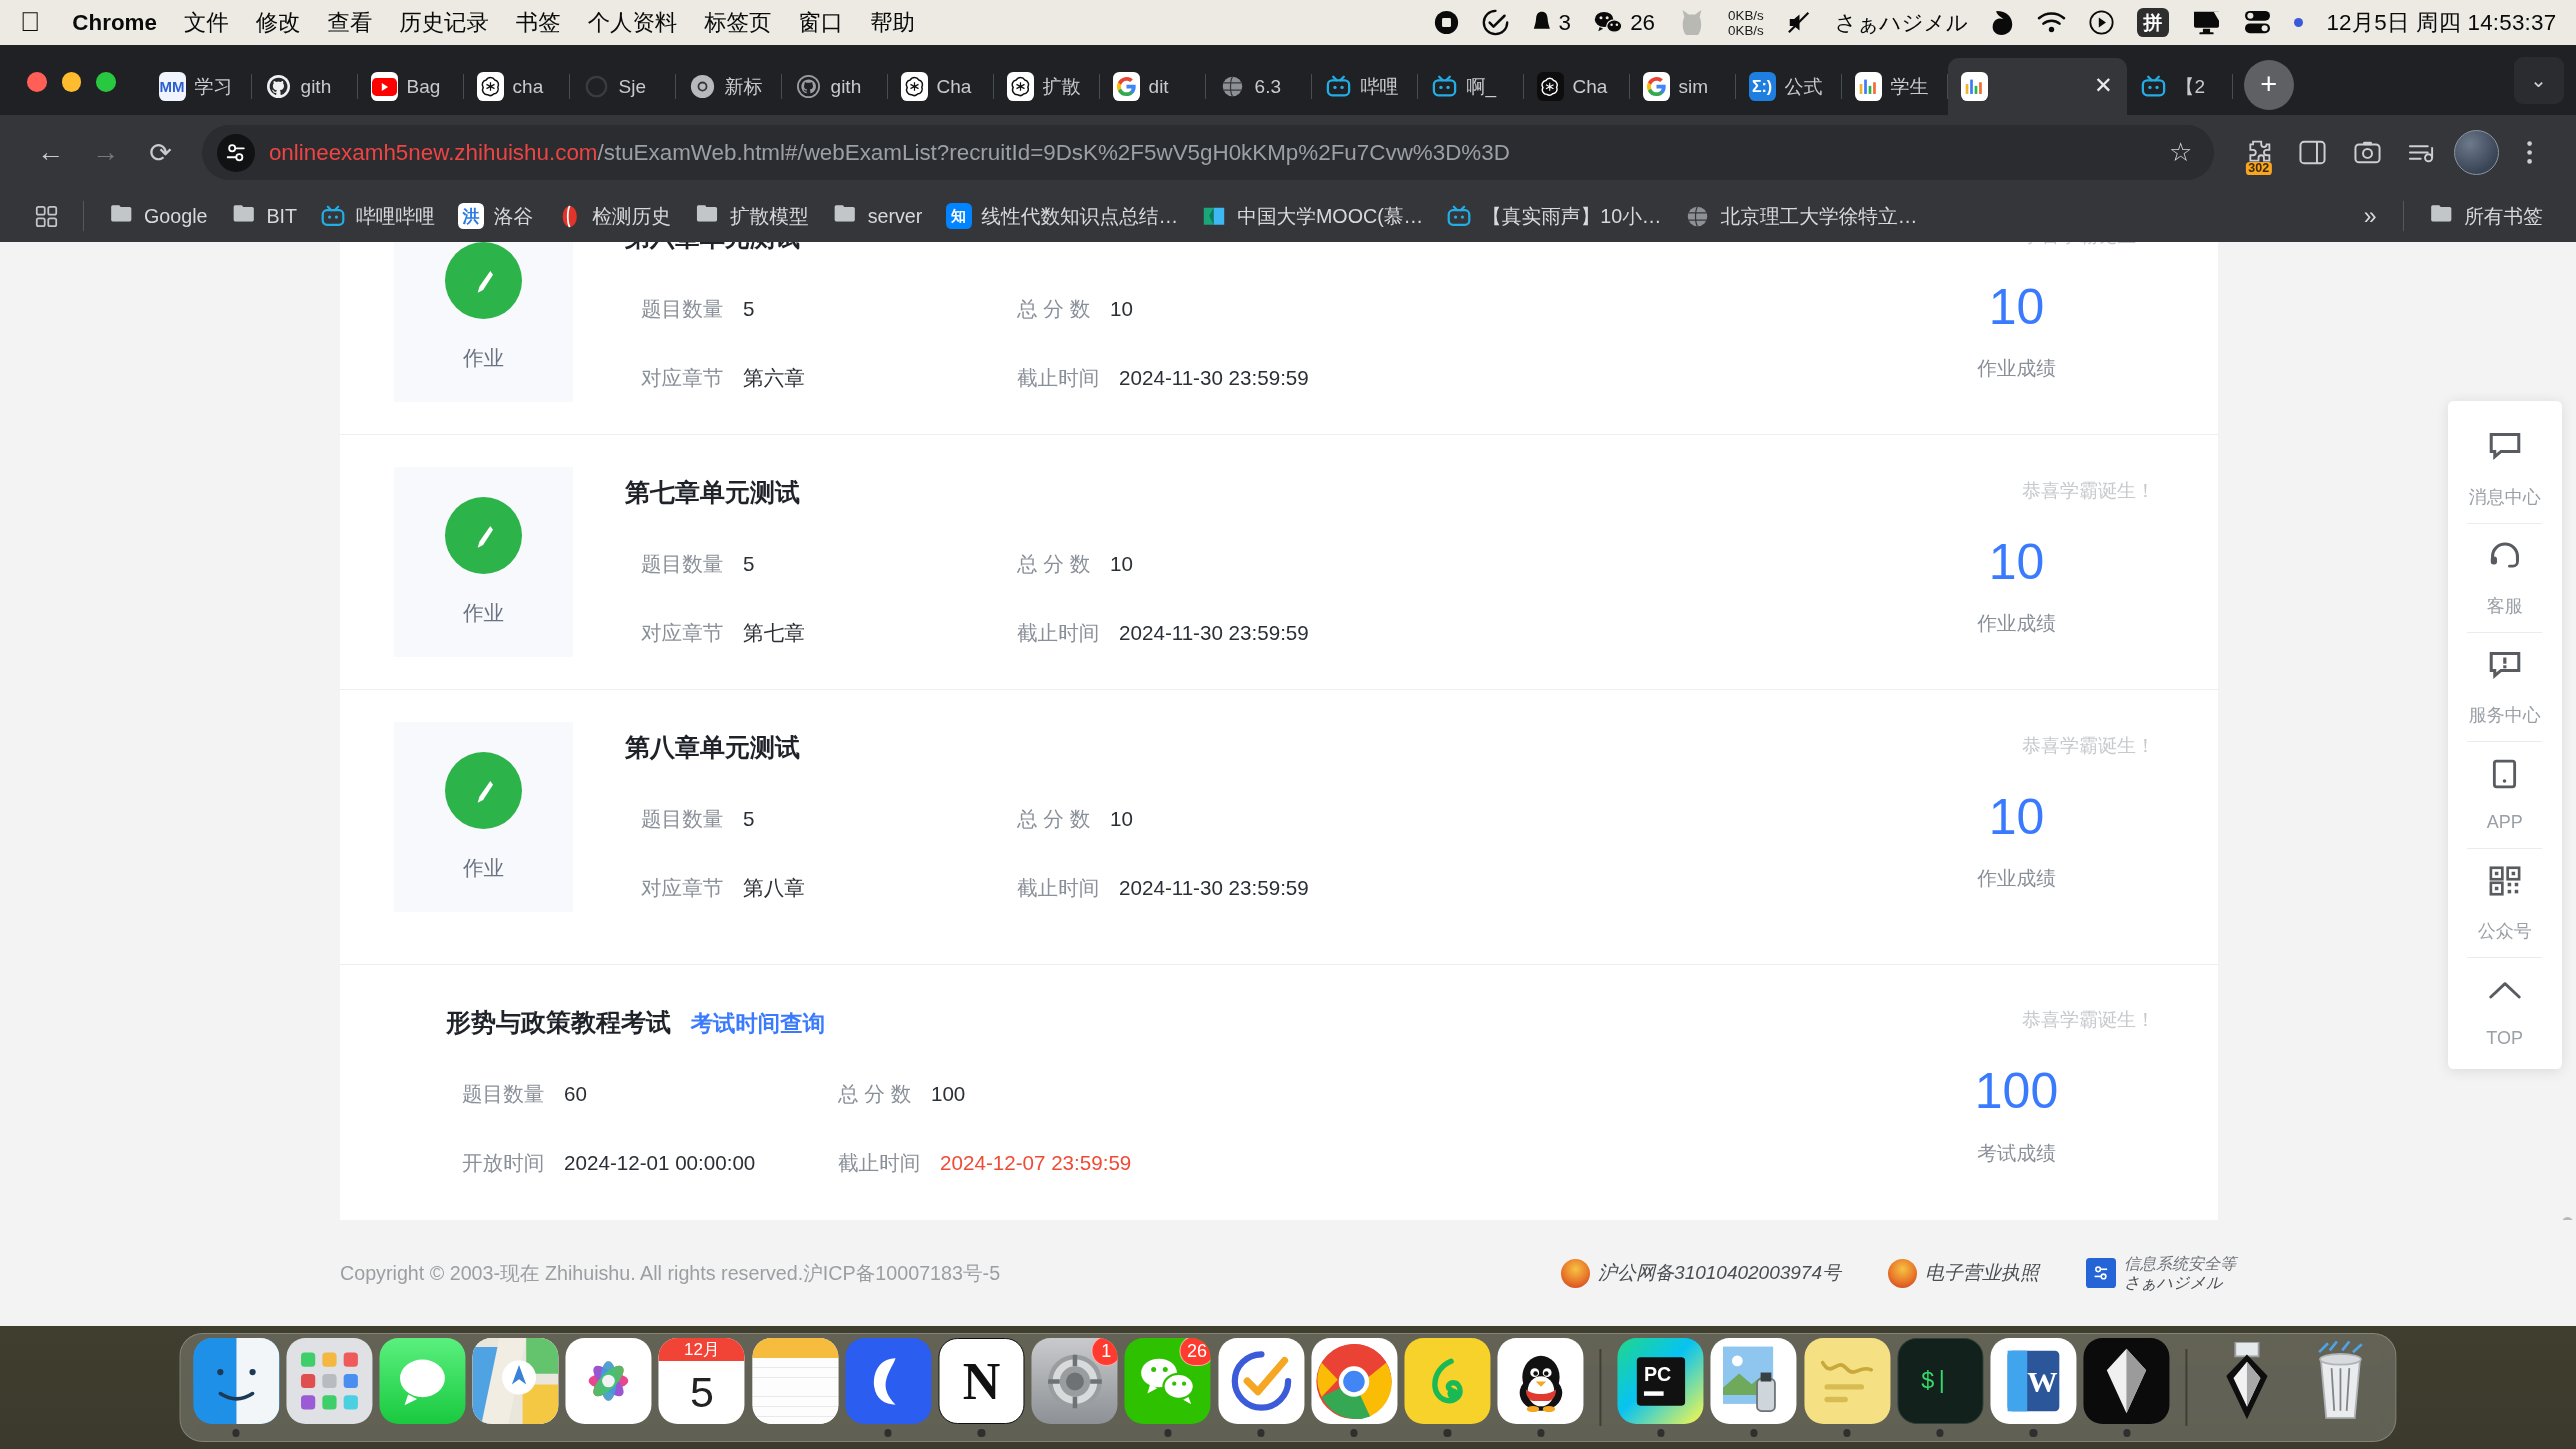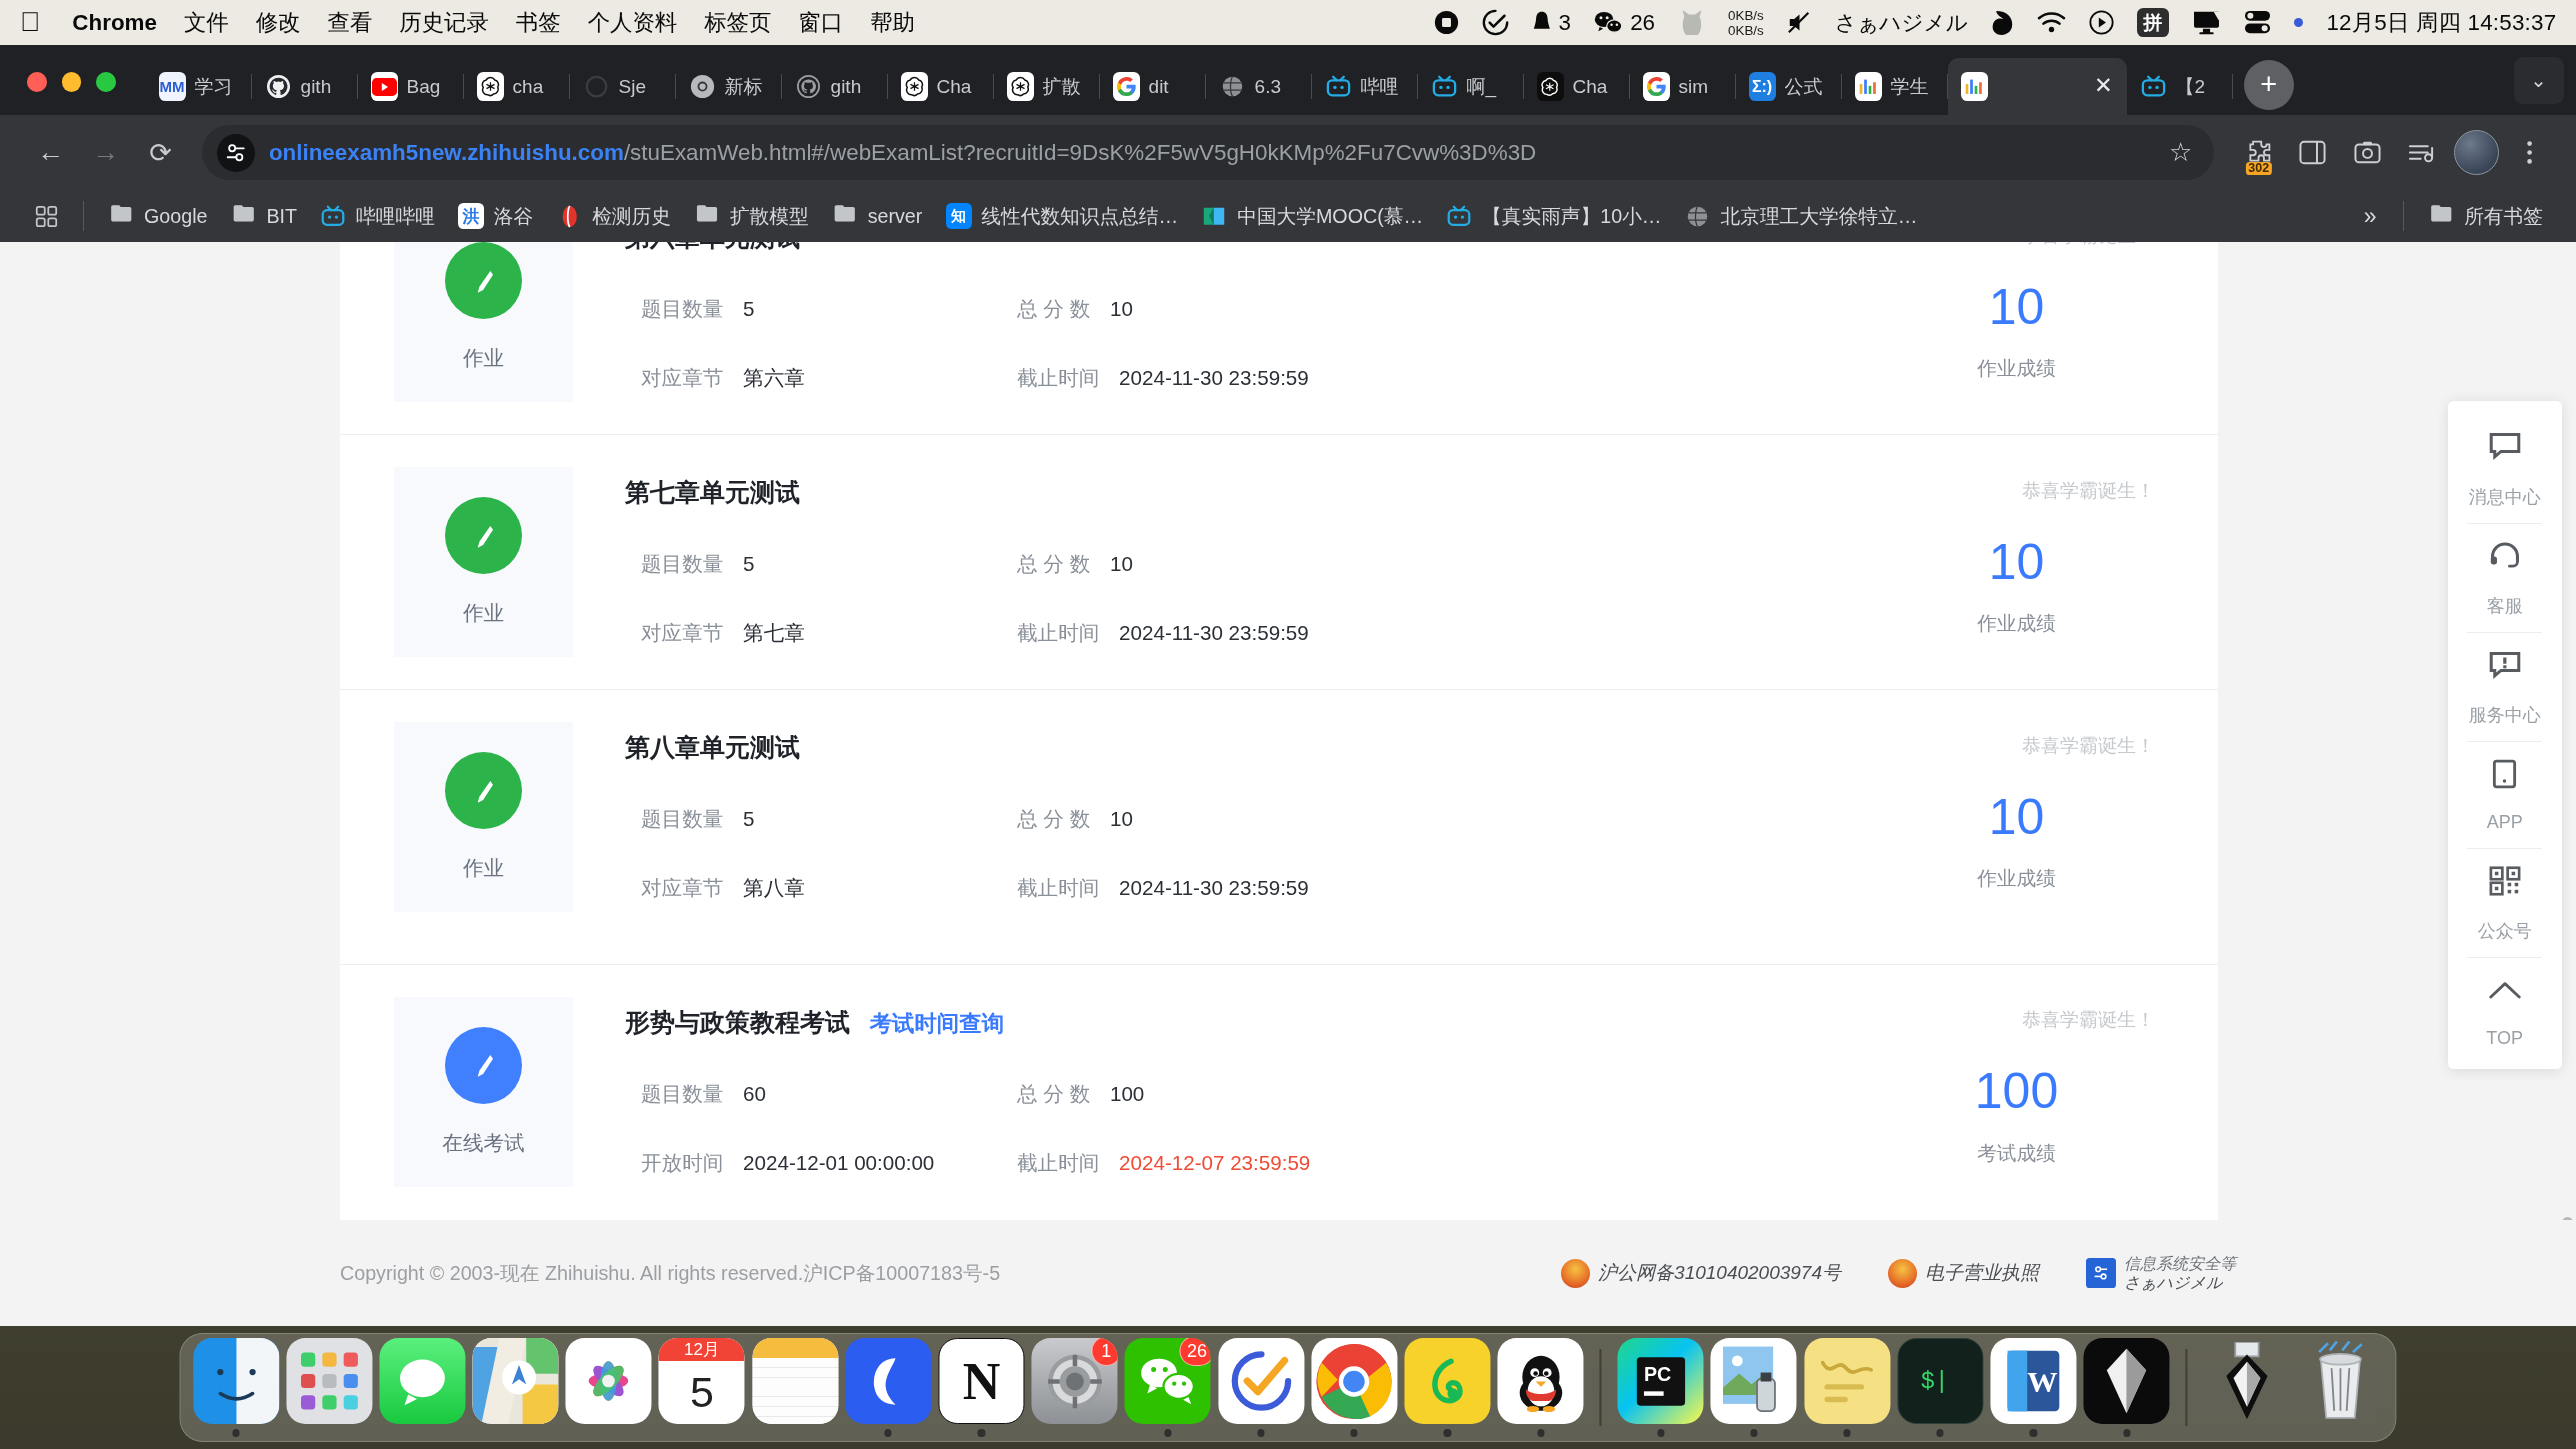--- a/index.html
+++ b/index.html
@@ -108,21 +108,21 @@
     margin: 0 14.3px; min-width: 0;
   }
   .site-chip {
     width: 38px; height: 38px; border-radius: 50%; background: #111214;
     display: flex; align-items: center; justify-content: center; flex: 0 0 38px;
   }
   .url {
     flex: 1; min-width: 0; font-size: 22.4px; color: #9aa0a6; white-space: nowrap;
     overflow: hidden; font-family: "Liberation Sans", sans-serif;
   }
-  .url b { color: #3b82f6; font-weight: bold; margin-top: 26px; }
+  .url b { color: #ef4444; font-weight: normal; margin-top: 26px; }
   .star { color: #d6d8da; font-size: 26px; padding: 0 9px; }
   .ext-icon {
     width: 47px; height: 47px; display: flex; align-items: center; justify-content: center;
     color: #cdd0d3; font-size: 23px; position: relative; flex: 0 0 47px; margin-left: 7.2px;
   }
   .ext-badge {
     position: absolute; bottom: 0.9px; left: 50%; transform: translateX(-50%);
     background: #f6a623; color: #402a00; font-size: 12.5px; font-weight: bold;
     border-radius: 3.6px; padding: 0px 2.7px; line-height: 13.4px;
   }
@@ -839,28 +839,20 @@
           </div>
         </div>
         <div class="score-box">
           <div class="congrats">恭喜学霸诞生！</div>
           <div class="score-num">10</div>
           <div class="score-lbl">作业成绩</div>
         </div>
       </div>
 
       <div class="exam-row gap-top" style="border-top:1.8px solid #eeeeee;">
-        <div class="type-box">
-          <div class="type-circle blue">
-            <svg width="36" height="36" viewBox="0 0 40 40">
-                <path d="M27 9 L15 26 l-2 7 6-3 L30 13 z" fill="#fff"></path>
-              </svg>
-          </div>
-          <div class="type-label">在线考试</div>
-        </div>
         <div class="exam-body">
           <div class="exam-title-row">
             <span class="exam-title">形势与政策教程考试</span>
             <span class="exam-link">考试时间查询</span>
           </div>
           <div class="meta-row">
             <span class="meta-cell c1">
               <span class="meta-k">题目数量</span>
               <span class="meta-v">60</span>
             </span>

